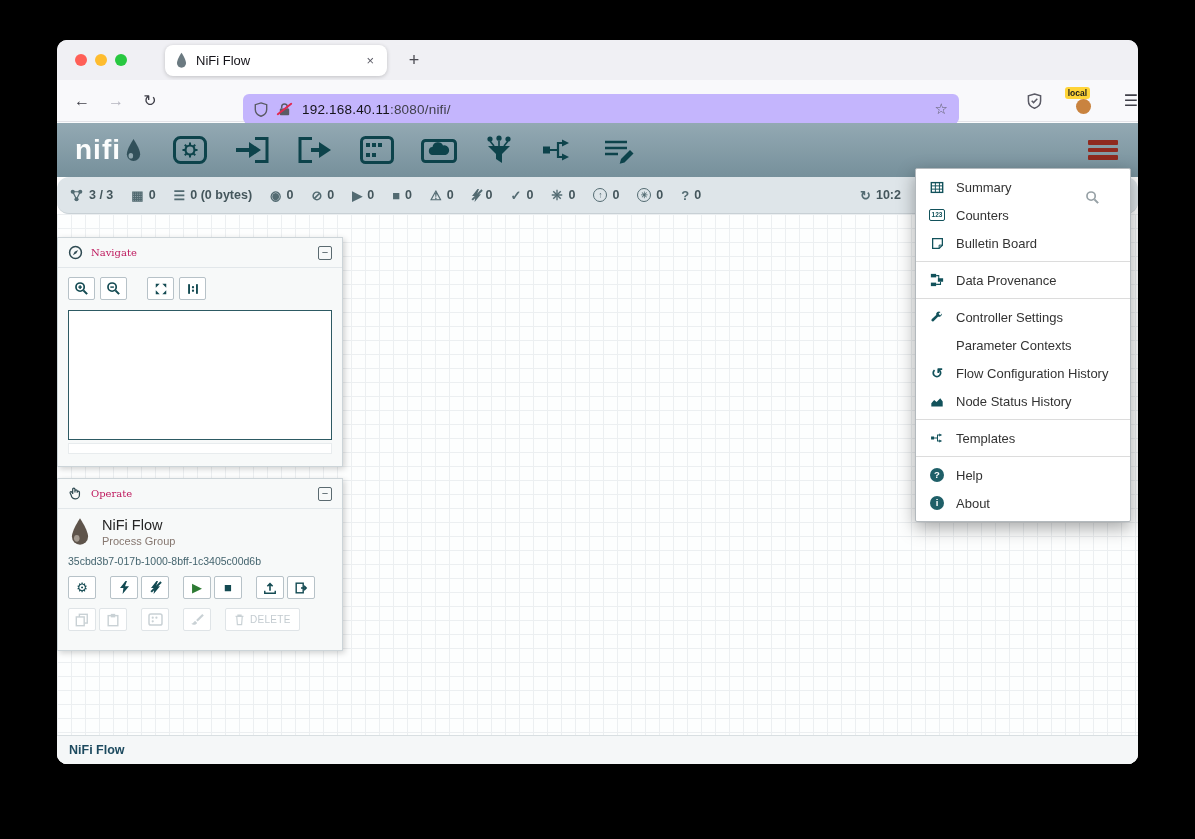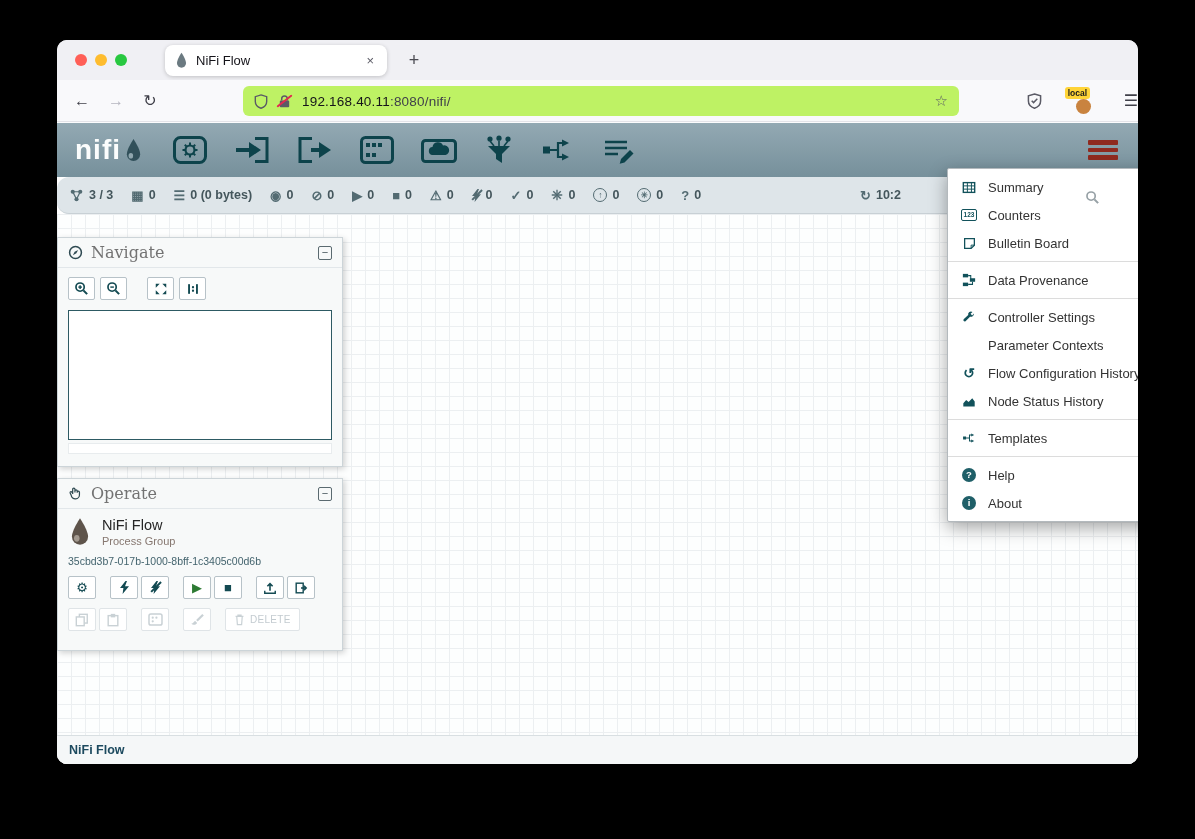--- a/index.html
+++ b/index.html
@@ -21,21 +21,21 @@
   .tab { position:absolute; left:108px; top:5px; width:222px; height:31px; background:#fff;
          border-radius:8px; box-shadow:0 1px 4px rgba(0,0,0,.2); display:flex; align-items:center; padding:0 10px; }
   .tab-fav { margin-right:8px; display:flex; }
   .tab-title { font-size:13px; color:#15141a; flex:1; white-space:nowrap; overflow:hidden; }
   .tab-close { font-size:13px; color:#5b5b66; padding:0 3px; }
   .newtab { position:absolute; left:344px; top:7px; width:26px; height:26px; display:flex; align-items:center;
             justify-content:center; font-size:18px; color:#4a4a52; border-radius:4px; }
   .navbar { height:42px; background:#f9f9fb; border-bottom:1px solid #e3e3e8; display:flex; align-items:center; position:relative; }
   .nav-ic { font-size:16px; color:#3f3f48; width:34px; text-align:center; }
   .nav-ic.dim { color:#b5b5bf; }
-  .urlbar { position:absolute; left:186px; top:6px; width:716px; height:30px; background:#bef264;
+  .urlbar { position:absolute; left:186px; top:14px; width:716px; height:30px; background:#c4b5fd;
             border-radius:6px; display:flex; align-items:center; padding:0 11px; }
   .ub-ic { display:flex; margin-right:9px; }
   .lockwrap { position:relative; margin-right:10px; display:flex; }
   .lockwrap .redslash { position:absolute; left:-2px; top:6px; width:19px; height:2px; background:#e22850; transform:rotate(-38deg); border-radius:1px; }
   .url-text { font-size:13.5px; color:#15141a; letter-spacing:.2px; }
   .url-path { color:#3f3f4a; }
   .star { margin-left:auto; font-size:15px; color:#5b5b66; }
   .nav-right { margin-left:auto; display:flex; align-items:center; gap:27px; }
   .profile { position:relative; width:28px; height:26px; }
   .profile-circle { position:absolute; left:7px; bottom:0; width:15px; height:15px; border-radius:50%; background:#c9833f; }
@@ -66,21 +66,21 @@
     background-size:14px 14px; }
   .nf-breadcrumb { position:absolute; left:0; right:0; bottom:0; height:29px; background:#f5f7f8;
     border-top:1px solid #d9dfe2; display:flex; align-items:center; padding:0 12px; font-size:12.5px;
     font-weight:bold; color:#1d4a5f; }
   
   .panel { position:absolute; left:0; width:286px; background:#f7f9f9; border:1px solid #ccd4d8;
            box-shadow:2px 2px 6px rgba(0,0,0,.18); }
   .panel.navigate { top:23px; height:230px; }
   .panel.operate  { top:264px; height:173px; }
   .panel-header { height:30px; display:flex; align-items:center; padding:0 10px; gap:8px; border-bottom:1px solid #e2e7ea; }
-  .panel-title { font-family:"DejaVu Serif", serif; font-size:16px; color:#737373; }
+  .panel-title { font-family:"DejaVu Serif", serif; font-size:10px; color:#be185d; }
   .collapse-btn { margin-left:auto; width:14px; height:14px; border:1px solid #5a6a70; border-radius:2px;
                   display:flex; align-items:center; justify-content:center; font-size:11px; color:#44545a; line-height:1; }
   .nv-toolbar { display:flex; gap:5px; padding:9px 10px 3px; align-items:center; }
   .nv-btn { width:27px; height:23px; background:#fff; border:1px solid #b7c2c8; border-radius:2px;
             display:flex; align-items:center; justify-content:center; }
   .nv-gap { width:10px; }
   .nv-preview { margin:7px 10px 0; height:130px; background:#fff; border:1px solid #2d5a63; }
   .nv-strip { margin:3px 10px 0; height:11px; background:#fff; border:1px solid #e8ecee; }
   .op-body { padding:8px 10px 0; }
   .op-head { display:flex; gap:10px; align-items:center; }
@@ -90,21 +90,21 @@
   .op-row { display:flex; align-items:center; margin-top:9px; }
   .op-btn { width:28px; height:23px; background:#fff; border:1px solid #b7c2c8; border-radius:2px;
             display:flex; align-items:center; justify-content:center; margin-right:3px; }
   .op-btn.gap { margin-left:11px; }
   .op-btn .g { font-size:13px; color:#134a52; line-height:1; }
   .op-btn.green .g { color:#2d7a33; }
   .op-btn.disabled { border-color:#dfe4e7; }
   .op-del { width:auto; padding:0 8px; gap:5px; font-size:10px; font-weight:normal; color:#c3cbd0; letter-spacing:.3px; }
   
   .global-menu { position:absolute; left:858px; top:128px; width:216px; background:#fff; border:1px solid #b3b9bd;
-                 border-radius:2px; box-shadow:0 6px 18px rgba(0,0,0,.35); padding:4px 0; z-index:40;margin-left:32px; }
+                 border-radius:2px; box-shadow:0 6px 18px rgba(0,0,0,.35); padding:4px 0; z-index:40; }
   .mi { height:28px; display:flex; align-items:center; padding:0 14px 0 12px; gap:10px; font-size:13px; color:#333; cursor:pointer; }
   .mi.selected { background:#c5d1d7; }
   .mic { width:18px; min-width:18px; display:flex; justify-content:center; align-items:center; color:#12525b; font-size:14px; line-height:1; }
   .mdiv { height:1px; background:#dcdcdc; margin:4px 0; }
   .badge-circle { width:14px; height:14px; border-radius:50%; background:#1f5f68; color:#fff; font-size:9.5px;
                   font-weight:bold; display:flex; align-items:center; justify-content:center; }
   .box123 { border:1.3px solid #12525b; border-radius:2px; font-size:6.5px; font-weight:bold; color:#12525b;
             padding:1.5px 1.5px; line-height:1; }
   .canvas-search { position:absolute; left:1028px; top:150px; z-index:45; display:flex; }
 </style>

